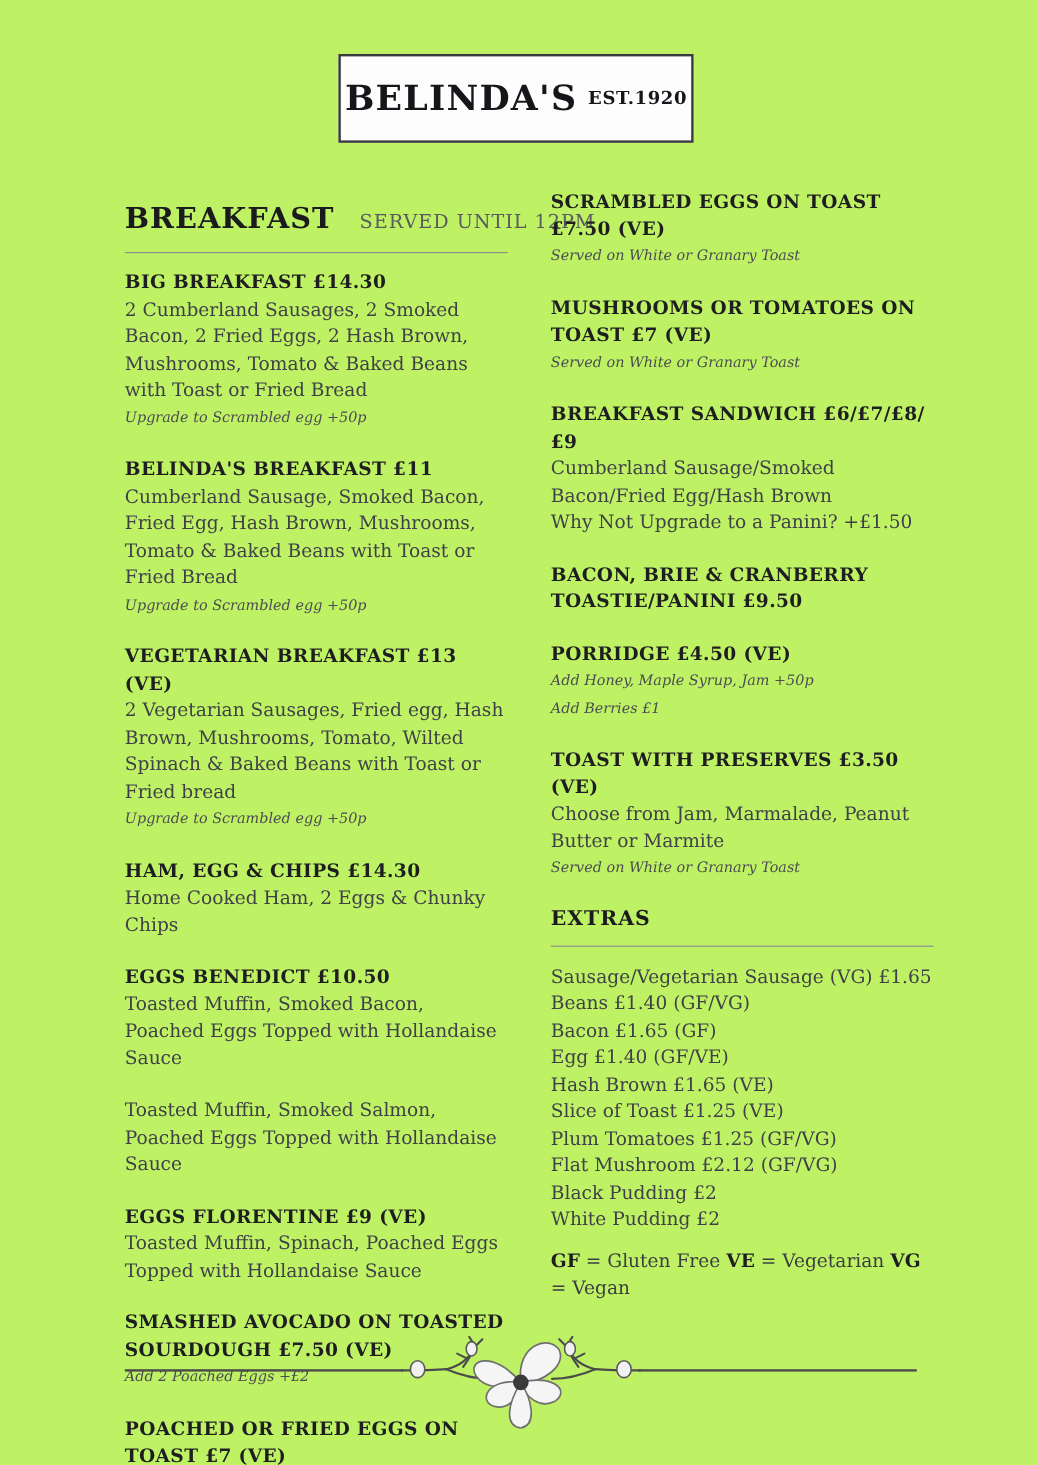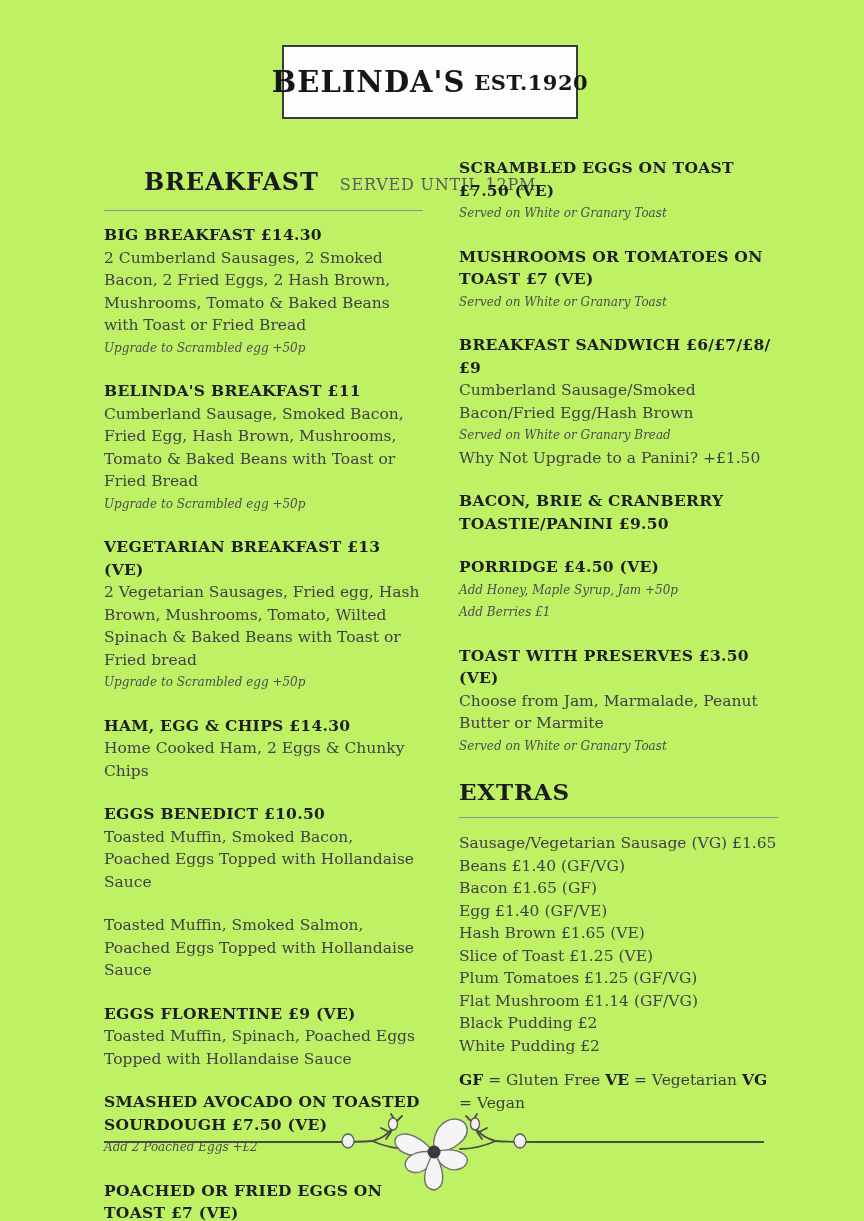--- a/index.html
+++ b/index.html
@@ -19,36 +19,36 @@
     border:2px solid #3a3a3c;
     background:#fdfdfd;
     display:flex; align-items:center; justify-content:center;
     box-sizing:border-box;
   }
   .logo-name {
     font-size:29px; font-weight:bold; color:#16161a;
     letter-spacing:1px;
   }
   .logo-est {
-    font-size:21px; font-weight:bold; color:#16161a;
+    font-size:15px; font-weight:bold; color:#16161a;
     margin-left:9px; letter-spacing:0.5px;
   }
 
   
   .columns {
     position:absolute; left:104px; top:157px;
     width:674px;
     display:flex; gap:36px;
     align-items:flex-start;
   }
   .col { width:319px; }
 
   .menu-heading { margin-top:10px; white-space:nowrap; }
   .menu-title {
-    font-size:24px; font-weight:bold; color:#1b1b1d; letter-spacing:0.8px;margin-left:40px;
+    font-size:24px; font-weight:bold; color:#1b1b1d; letter-spacing:0.8px;
   }
   .menu-sub {
     font-size:16px; color:#5a5a60; letter-spacing:0.8px; margin-left:21px;
   }
   .rule {
     border:0; border-top:1px solid #8f8f8f;
     margin:14px 0 13px 0; height:0;
   }
 
   .item { margin-bottom:21px; }
@@ -61,21 +61,21 @@
   }
   .item-note {
     font-size:12px; font-style:italic; color:#4b4b52; line-height:22.5px;
   }
   .item-extra {
     font-size:15.5px; color:#404048; line-height:22.5px;
   }
 
   
   .extras-heading {
-    font-size:23px; font-weight:bold; color:#1b1b1d;
+    font-size:17px; font-weight:bold; color:#1b1b1d;
     letter-spacing:0.8px; margin-top:1px;
   }
   .extras .rule { margin:12px 0 14px 0; }
   .extras-line { font-size:15.5px; color:#404048; line-height:22.5px; }
 
   .legend { margin-top:12px; font-size:15.5px; color:#3c3c43; line-height:22.5px; }
   .legend b { color:#1e1e21; }
 
   
   .divider {
@@ -161,21 +161,20 @@
       </div>
 
       <div class="item">
         <div class="item-title">MUSHROOMS OR TOMATOES ON TOAST £7 (VE)</div>
         <div class="item-note">Served on White or Granary Toast</div>
       </div>
 
       <div class="item">
         <div class="item-title">BREAKFAST SANDWICH £6/£7/£8/£9</div>
         <div class="item-desc">Cumberland Sausage/Smoked Bacon/Fried Egg/Hash Brown</div>
-        <div class="item-note">Served on White or Granary Bread</div>
         <div class="item-extra">Why Not Upgrade to a Panini? +£1.50</div>
       </div>
 
       <div class="item">
         <div class="item-title">BACON, BRIE &amp; CRANBERRY TOASTIE/PANINI £9.50</div>
       </div>
 
       <div class="item">
         <div class="item-title">PORRIDGE £4.50 (VE)</div>
         <div class="item-note">Add Honey, Maple Syrup, Jam +50p</div>
@@ -192,21 +191,21 @@
       <div class="extras">
         <div class="extras-heading">EXTRAS</div>
         <div class="rule"></div>
         <div class="extras-line">Sausage/Vegetarian Sausage (VG) £1.65</div>
         <div class="extras-line">Beans £1.40 (GF/VG)</div>
         <div class="extras-line">Bacon £1.65 (GF)</div>
         <div class="extras-line">Egg £1.40 (GF/VE)</div>
         <div class="extras-line">Hash Brown £1.65 (VE)</div>
         <div class="extras-line">Slice of Toast £1.25 (VE)</div>
         <div class="extras-line">Plum Tomatoes £1.25 (GF/VG)</div>
-        <div class="extras-line">Flat Mushroom £1.14 (GF/VG)</div>
+        <div class="extras-line">Flat Mushroom £2.12 (GF/VG)</div>
         <div class="extras-line">Black Pudding £2</div>
         <div class="extras-line">White Pudding £2</div>
       </div>
 
       <div class="legend">
         <b>GF</b><span> = Gluten Free </span><b>VE</b><span> = Vegetarian </span><b>VG</b><span> = Vegan</span>
       </div>
     </div>
   </div>
 

